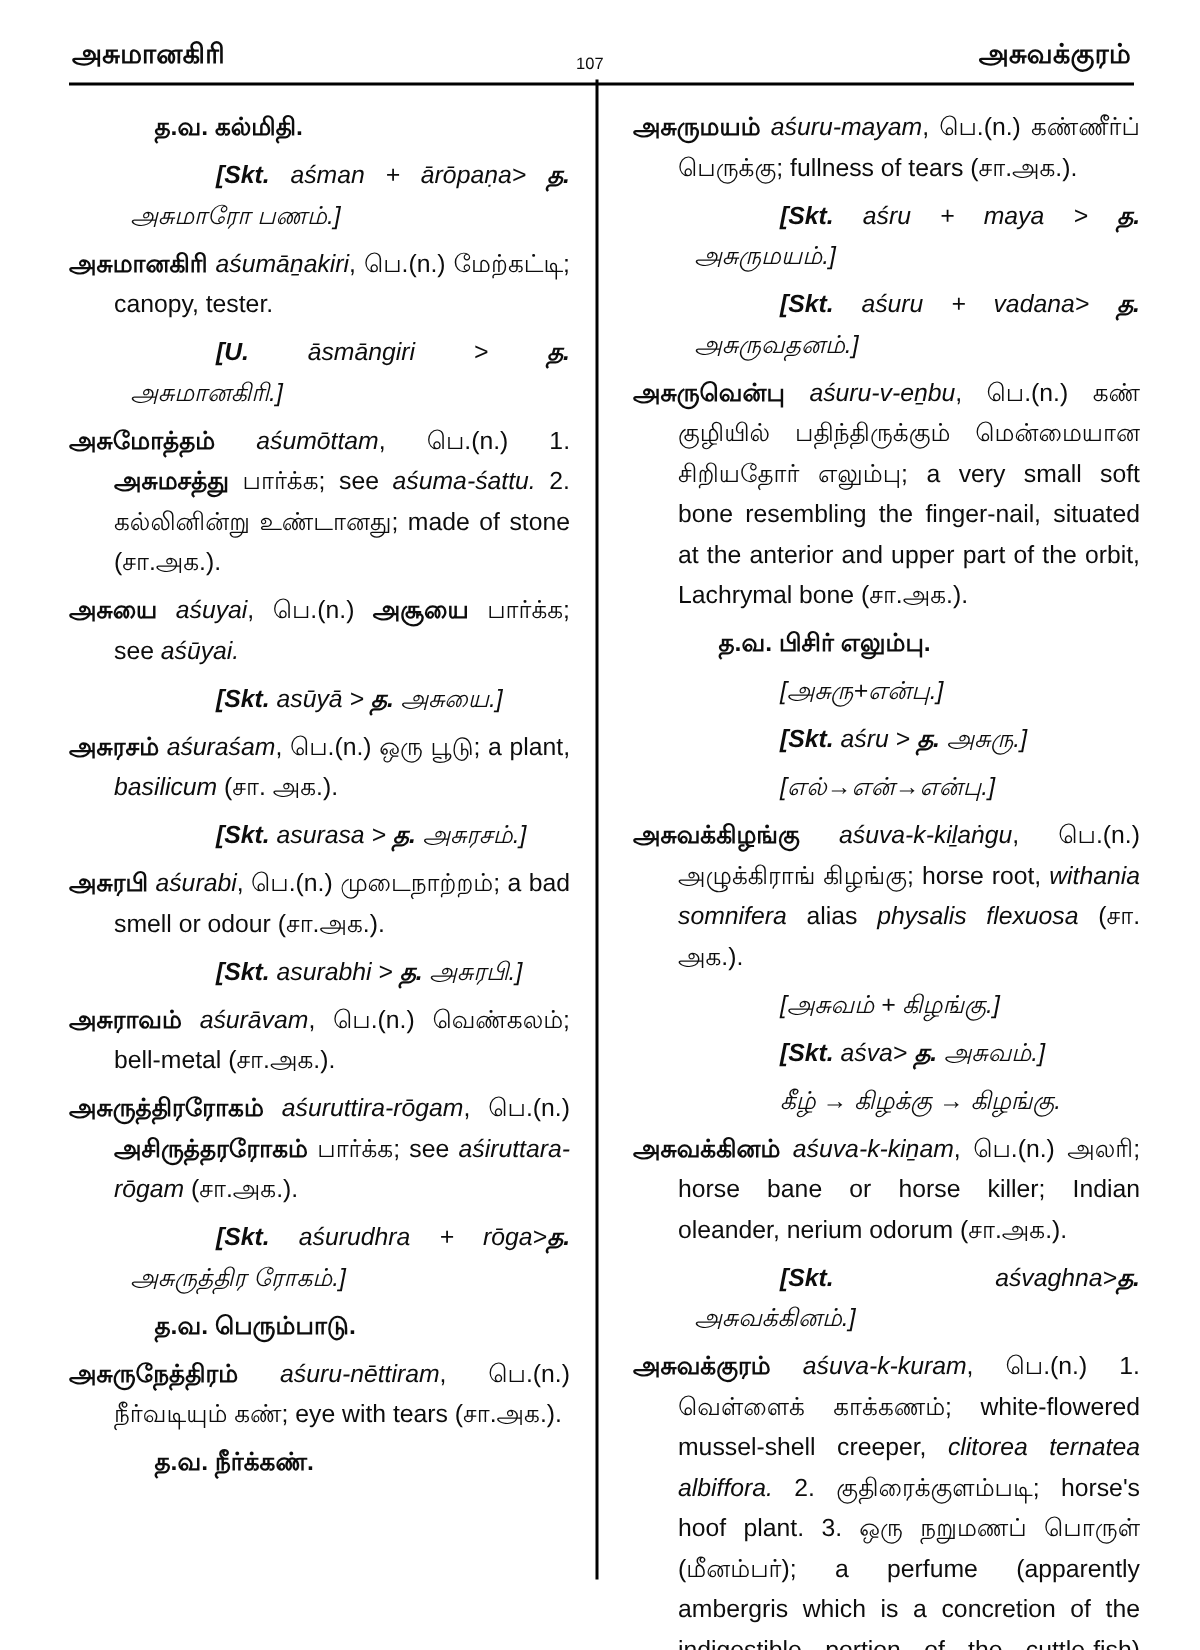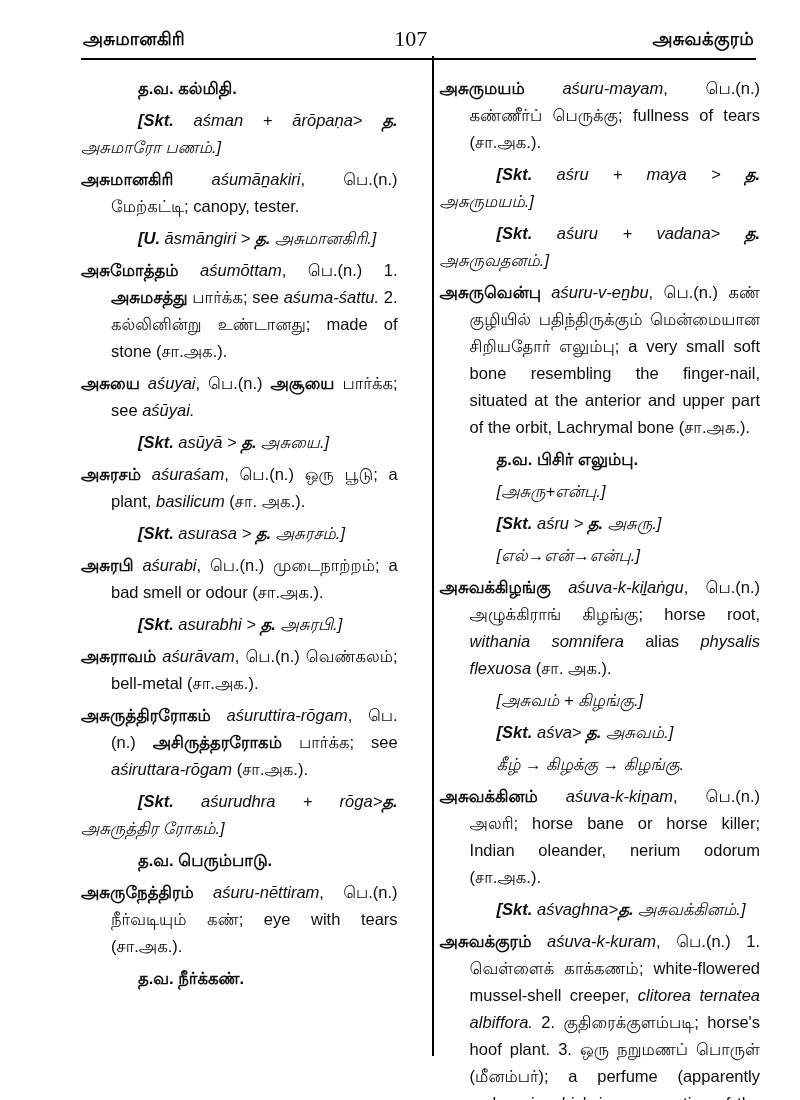--- a/index.html
+++ b/index.html
@@ -10,39 +10,37 @@
     height: 1100px;
     overflow: hidden;
     font-family: "Liberation Sans", "DejaVu Sans", sans-serif;
     color: #0d0d0d;
   }
   .page {
     width: 800px;
     height: 780px;
     position: relative;
     box-sizing: border-box;
-    padding-left: 35px;
   }
   .page-header {
     display: flex;
     justify-content: space-between;
     align-items: flex-end;
     padding: 26px 46px 6px 48px;
     font-size: 18px;
   }
   .guideword {
     font-weight: 700;
     font-size: 18px;
     letter-spacing: 0.2px;
   }
   .page-number {
     font-weight: 400;
-    font-size: 22px;
+    font-size: 11px;
     transform: translateX(-8px);
-    font-family: Liberation Serif, serif;
   }
   .header-rule {
     margin: 0 44px 0 46px;
     border: 0;
     border-top: 2.5px solid #000;
     height: 0;
   }
   .columns {
     position: relative;
     display: flex;
@@ -61,21 +59,21 @@
     position: absolute;
     left: 397px;
     top: -4px;
     width: 2px;
     height: 1000px;
     background: #000;
   }
   p.block { margin: 5px 0; }
   p.entry { padding-left: 30px; text-indent: -30px; }
   p.note  { text-indent: 57px; }
-  p.etym  { text-indent: 57px; }
+  p.etym  { text-indent: 57px; margin-left: 41px; }
   .b  { font-weight: 700; }
   .i  { font-style: italic; }
   .bi { font-weight: 700; font-style: italic; }
   .r  { font-weight: 400; font-style: normal; }
 </style>
 </head>
 <body>
 
 <div class="page">
 

